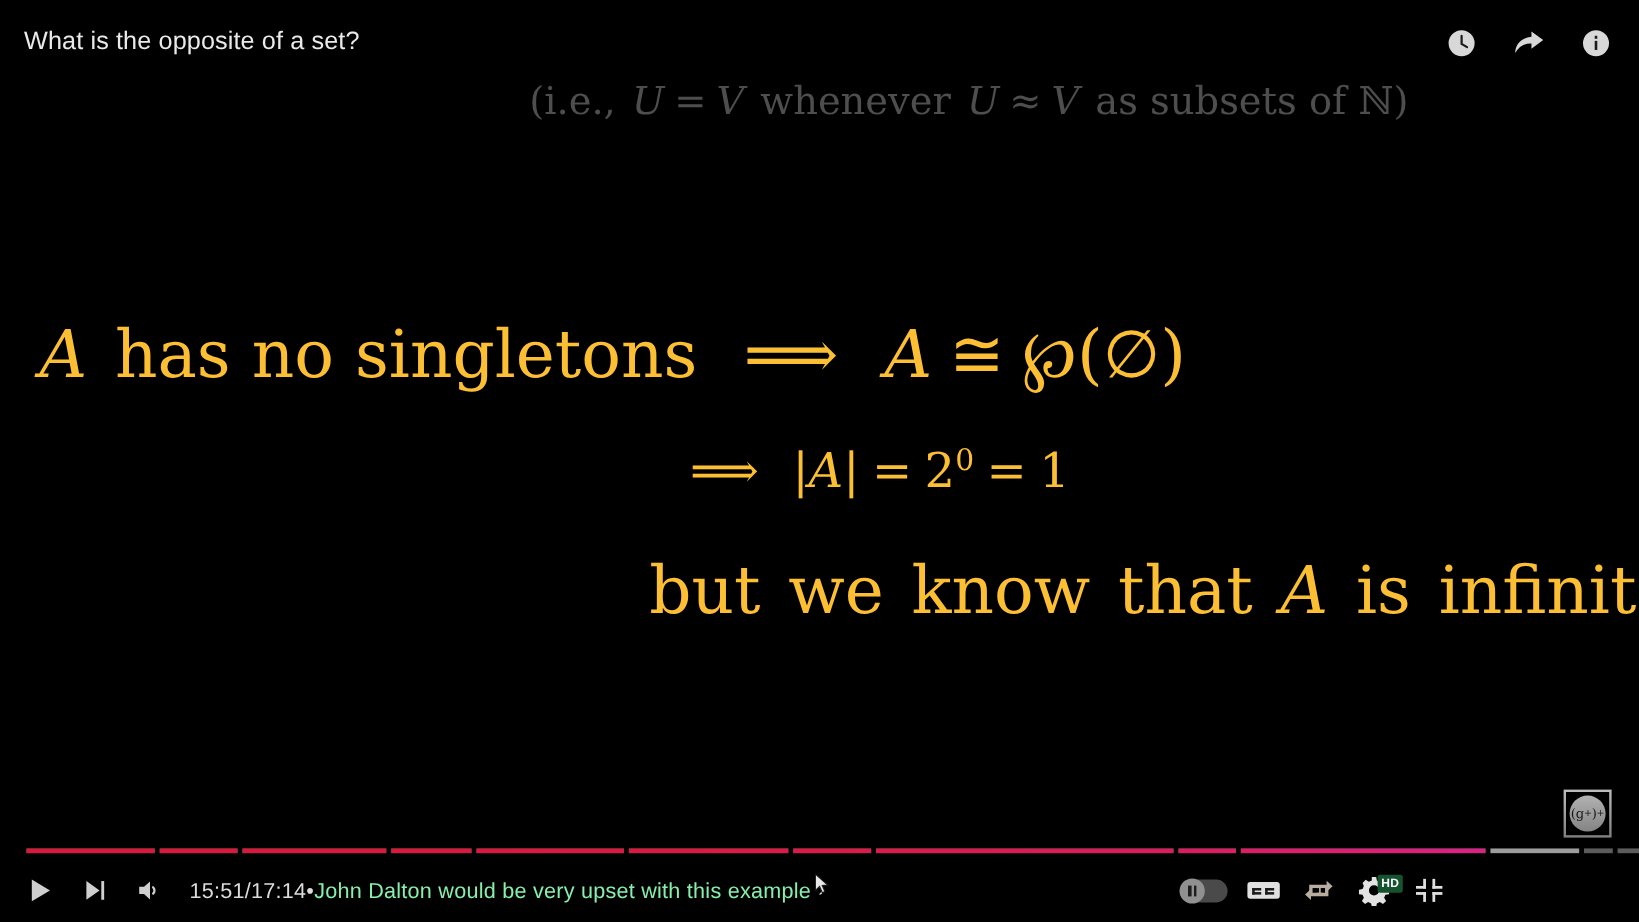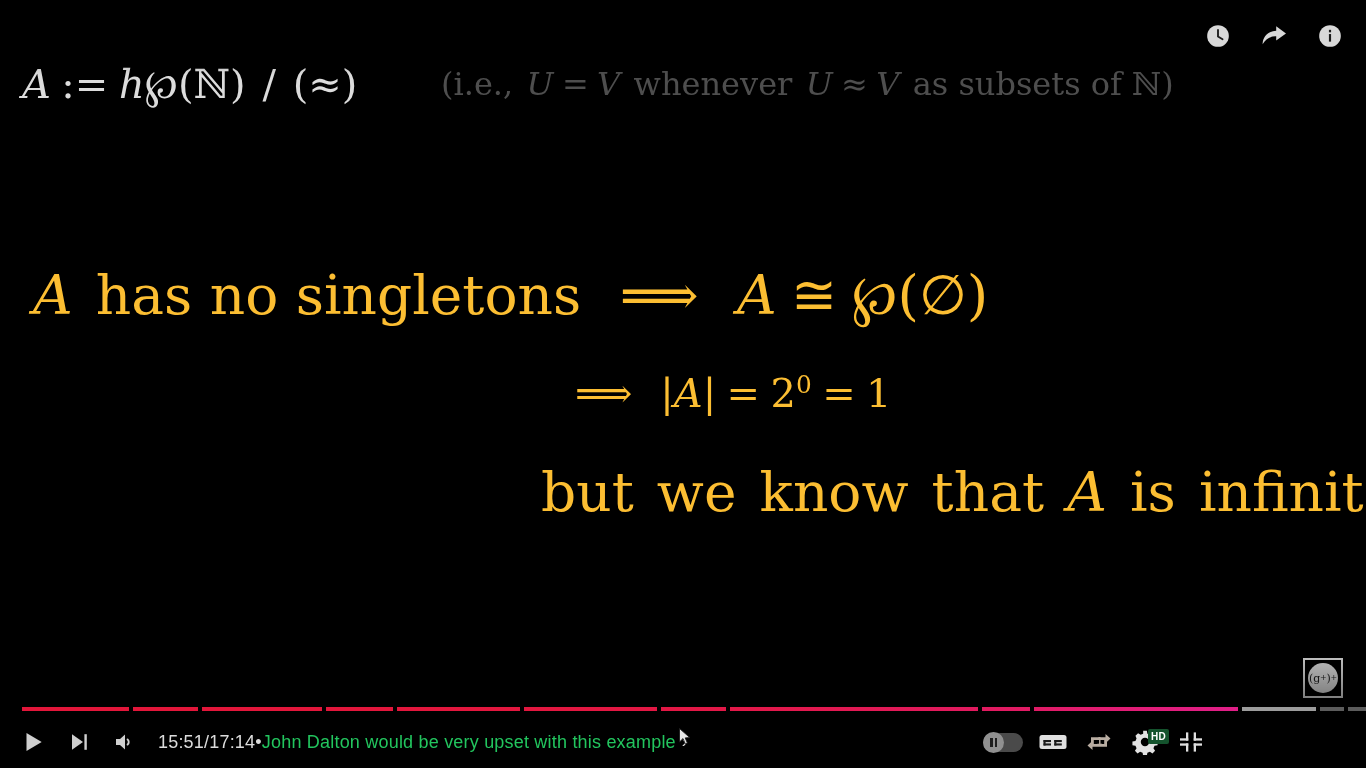--- a/index.html
+++ b/index.html
@@ -203,21 +203,21 @@
   .time-text {
     color: #dcdcdc;
     font-size: 18px;
     letter-spacing: 0.2px;
     margin-left: 10px;
     white-space: nowrap;
     display: flex;
     align-items: center;
     gap: 0;
   }
-  .time-text .chapter-title { color: #22c55e; }
+  .time-text .chapter-title { color: #86efac; }
   .time-text .chev {
     margin-left: 6px;
     font-size: 17px;
     color: #dddddd;
   }
   .cursor-arrow {
     position: absolute;
     left: 679px; top: 728px;
     width: 12px; height: 18px;
     pointer-events: none;
@@ -272,43 +272,41 @@
     letter-spacing: 0.3px;
   }
 </style>
 </head>
 <body>
 
 <div id="player">
 
   <div class="slide">
 
-    <div class="math eq-top-left">
-      <span class="mi">A</span><span class="sp-sm"></span>:=<span class="sp-sm"></span>ℎ<span style="font-family:'DejaVu Serif',serif;">℘</span>(ℕ)<span class="sp-md"></span>/<span class="sp-md"></span>(≈)
-    </div>
 
     <div class="math eq-top-right">
       (i.e.,<span class="sp-md"></span><span class="mi">U</span><span class="sp-sm"></span>=<span class="sp-sm"></span><span class="mi">V</span><span class="sp-md"></span>whenever<span class="sp-md"></span><span class="mi">U</span><span class="sp-sm"></span>≈<span class="sp-sm"></span><span class="mi">V</span><span class="sp-md"></span>as subsets of ℕ)
     </div>
 
     <div class="math line1 gold">
       <span class="mi">A</span><span class="sp-md"></span>has no singletons<span class="sp-lg"></span>⟹<span class="sp-lg"></span><span class="mi">A</span><span class="sp-sm"></span>≅<span class="sp-sm"></span>℘(∅)
     </div>
 
     <div class="math line2 gold">
       ⟹<span class="sp-lg"></span>|<span class="mi">A</span>|<span class="sp-sm"></span>=<span class="sp-sm"></span>2<sup class="exp">0</sup><span class="sp-sm"></span>=<span class="sp-sm"></span>1
     </div>
 
     <div class="math line3 gold">
       but<span class="sp-md"></span>we<span class="sp-md"></span>know<span class="sp-md"></span>that<span class="sp-md"></span><span class="mi">A</span><span class="sp-md"></span>is<span class="sp-md"></span>infinite!
     </div>
   </div>
 
   <div class="top-gradient"></div>
 
+  <div class="video-title">What is the opposite of a set?</div>
 
   <div class="top-right-icons">
     <div class="top-icon">
       <svg width="26" height="26" viewBox="0 0 24 24">
         <circle cx="12" cy="12" r="10" fill="#d8d8d8"></circle>
         <path d="M12 6.4v6.1l4.2 2.5" stroke="#1b1b1b" stroke-width="1.7" fill="none" stroke-linecap="round"></path>
       </svg>
     </div>
     <div class="top-icon">
       <svg width="28" height="26" viewBox="0 0 28 26">

